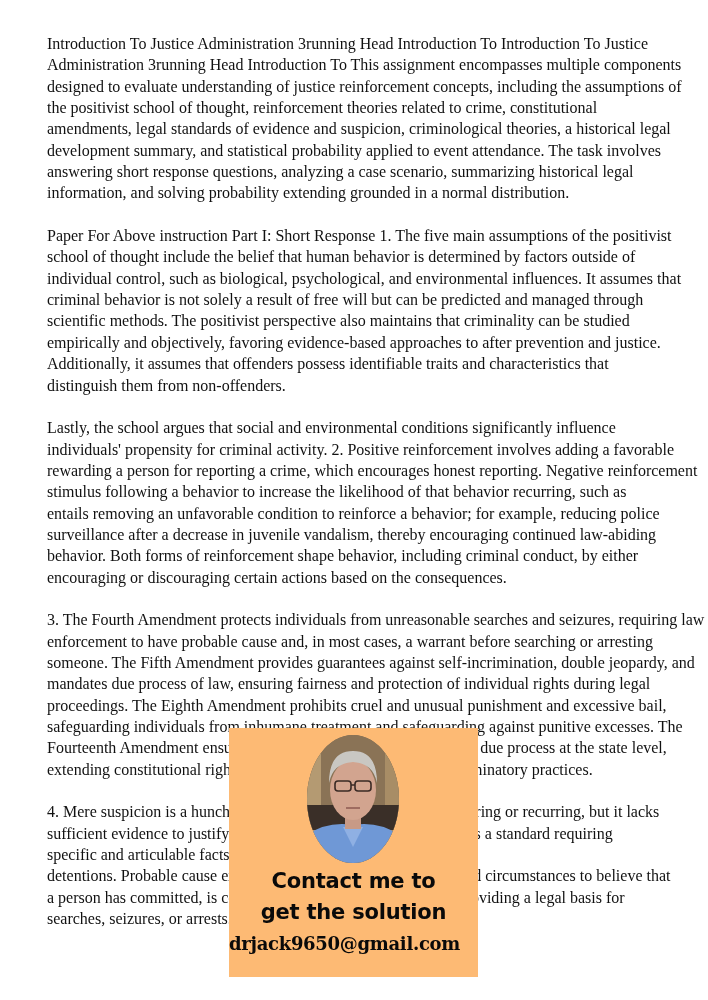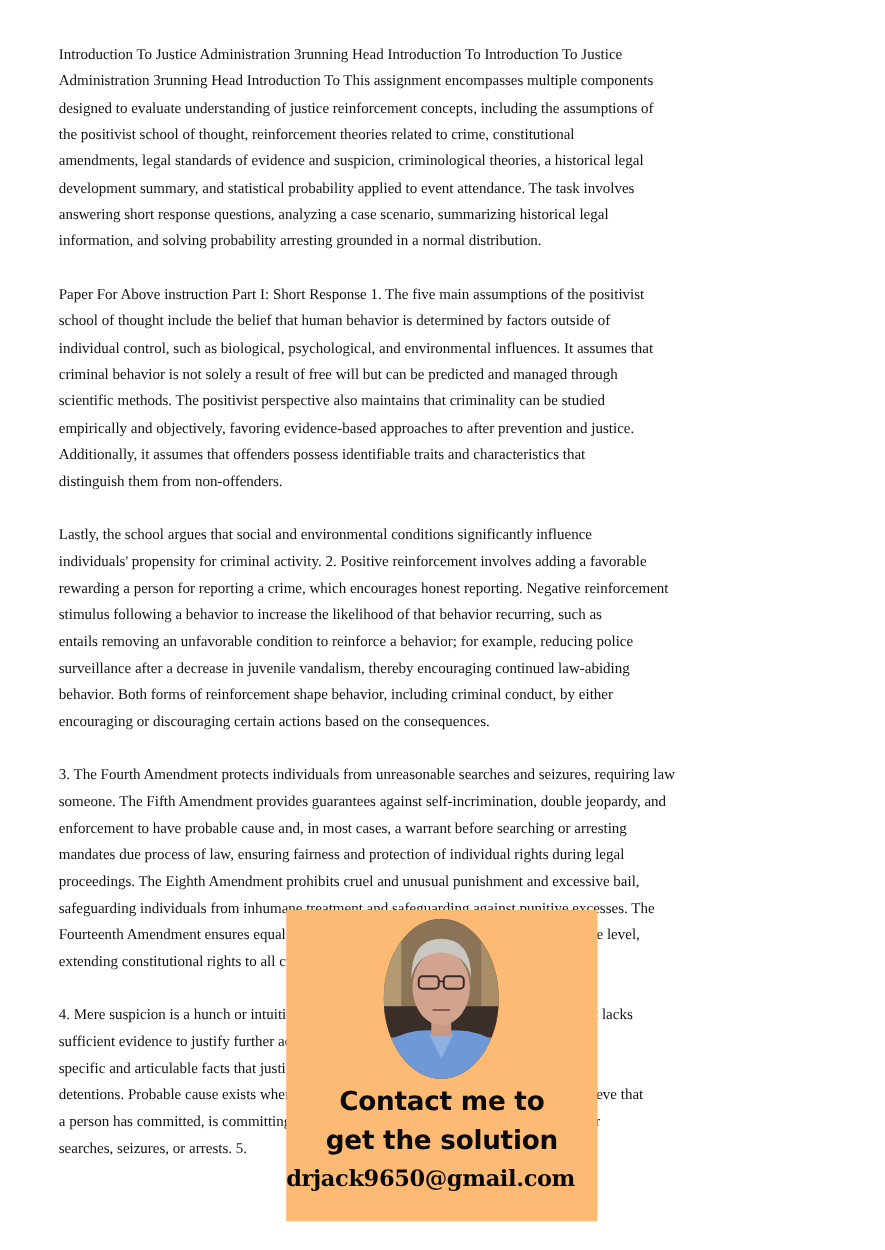--- a/index.html
+++ b/index.html
@@ -12,21 +12,21 @@
     height: 1000px;
     position: relative;
     overflow: hidden;
   }
   .page {
     position: absolute;
     left: 47px;
     top: 33px;
     width: 620px;
     font-family: "Liberation Serif", "DejaVu Serif", serif;
-    font-size: 12px;
+    font-size: 16px;
     line-height: 21.35px;
     color: #111111;
   }
   .para {
     margin: 0 0 21.35px 0;
   }
   .line {
     display: block;
     white-space: nowrap;
   }
@@ -79,21 +79,21 @@
 
 <div class="page">
   <div class="para">
     <span class="line">Introduction To Justice Administration 3running Head Introduction To Introduction To Justice</span>
     <span class="line">Administration 3running Head Introduction To This assignment encompasses multiple components</span>
     <span class="line">designed to evaluate understanding of justice reinforcement concepts, including the assumptions of</span>
     <span class="line">the positivist school of thought, reinforcement theories related to crime, constitutional</span>
     <span class="line">amendments, legal standards of evidence and suspicion, criminological theories, a historical legal</span>
     <span class="line">development summary, and statistical probability applied to event attendance. The task involves</span>
     <span class="line">answering short response questions, analyzing a case scenario, summarizing historical legal</span>
-    <span class="line">information, and solving probability arresting grounded in a normal distribution.</span>
+    <span class="line">information, and solving probability extending grounded in a normal distribution.</span>
   </div>
   <div class="para">
     <span class="line">Paper For Above instruction Part I: Short Response 1. The five main assumptions of the positivist</span>
     <span class="line">school of thought include the belief that human behavior is determined by factors outside of</span>
     <span class="line">individual control, such as biological, psychological, and environmental influences. It assumes that</span>
     <span class="line">criminal behavior is not solely a result of free will but can be predicted and managed through</span>
     <span class="line">scientific methods. The positivist perspective also maintains that criminality can be studied</span>
     <span class="line">empirically and objectively, favoring evidence-based approaches to after prevention and justice.</span>
     <span class="line">Additionally, it assumes that offenders possess identifiable traits and characteristics that</span>
     <span class="line">distinguish them from non-offenders.</span>
@@ -103,22 +103,22 @@
     <span class="line">individuals' propensity for criminal activity. 2. Positive reinforcement involves adding a favorable</span>
     <span class="line">rewarding a person for reporting a crime, which encourages honest reporting. Negative reinforcement</span>
     <span class="line">stimulus following a behavior to increase the likelihood of that behavior recurring, such as</span>
     <span class="line">entails removing an unfavorable condition to reinforce a behavior; for example, reducing police</span>
     <span class="line">surveillance after a decrease in juvenile vandalism, thereby encouraging continued law-abiding</span>
     <span class="line">behavior. Both forms of reinforcement shape behavior, including criminal conduct, by either</span>
     <span class="line">encouraging or discouraging certain actions based on the consequences.</span>
   </div>
   <div class="para">
     <span class="line">3. The Fourth Amendment protects individuals from unreasonable searches and seizures, requiring law</span>
+    <span class="line">enforcement to have probable cause and, in most cases, a warrant before searching or arresting</span>
     <span class="line">someone. The Fifth Amendment provides guarantees against self-incrimination, double jeopardy, and</span>
-    <span class="line">enforcement to have probable cause and, in most cases, a warrant before searching or arresting</span>
     <span class="line">mandates due process of law, ensuring fairness and protection of individual rights during legal</span>
     <span class="line">proceedings. The Eighth Amendment prohibits cruel and unusual punishment and excessive bail,</span>
     <span class="line">safeguarding individuals from inhumane treatment and safeguarding against punitive excesses. The</span>
     <span class="line">Fourteenth Amendment ensures equal protection under the law and due process at the state level,</span>
     <span class="line">extending constitutional rights to all citizens and preventing discriminatory practices.</span>
   </div>
   <div class="para">
     <span class="line">4. Mere suspicion is a hunch or intuition that a crime may be occurring or recurring, but it lacks</span>
     <span class="line">sufficient evidence to justify further action. Reasonable suspicion is a standard requiring</span>
     <span class="line">specific and articulable facts that justify brief investigative stops or</span>

